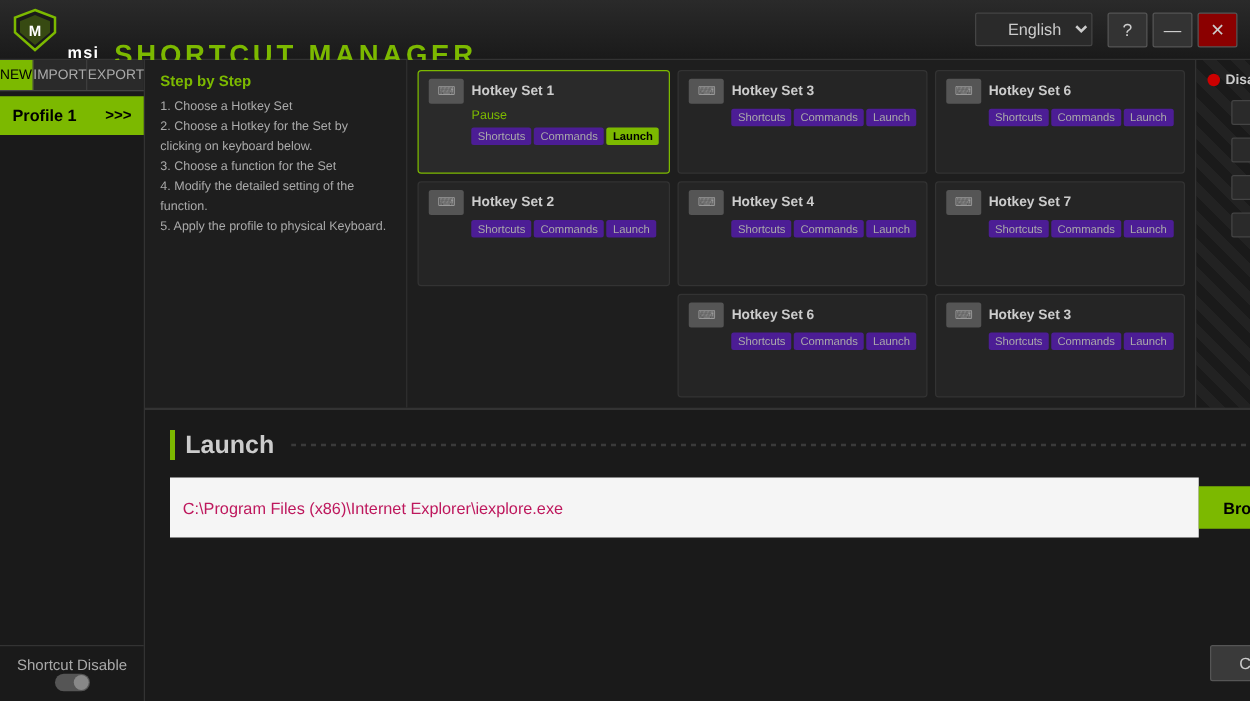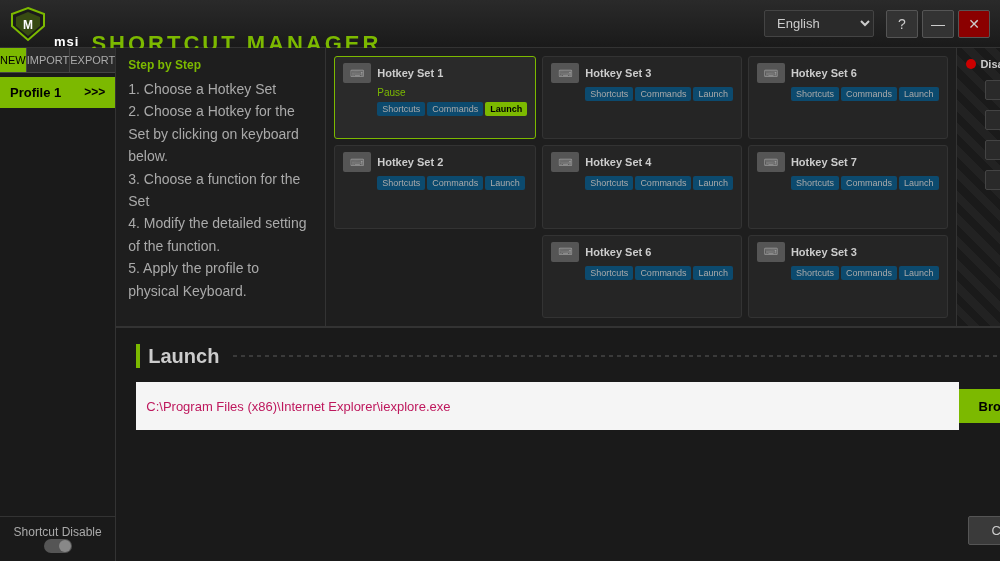--- a/index.html
+++ b/index.html
@@ -52,21 +52,22 @@
       margin-right: 8px;
     }
     #lang-select {
       background: #2a2a2a;
       color: #ccc;
       border: 1px solid #444;
       padding: 4px 8px;
       font-size: 13px;
       border-radius: 2px;
       cursor: pointer;
-      width: 110px;
+      width: 94px;
+      text-align: right;
     }
     .title-btn {
       width: 32px;
       height: 28px;
       background: #333;
       border: 1px solid #555;
       color: #ccc;
       font-size: 14px;
       cursor: pointer;
       display: flex;
@@ -177,21 +178,21 @@
       border-right: 1px solid #333;
       background: #1e1e1e;
     }
     #step-title {
       color: #7cb900;
       font-size: 12px;
       font-weight: bold;
       margin-bottom: 6px;
     }
     #step-list {
-      font-size: 14px;
+      font-size: 10px;
       color: #aaa;
       line-height: 1.6;
     }
 
     #hotkeys-grid {
       flex: 1;
       display: grid;
       grid-template-columns: 1fr 1fr 1fr;
       grid-template-rows: 1fr 1fr 1fr;
       padding: 8px;
@@ -239,21 +240,21 @@
       margin-left: 34px;
     }
     .hotkey-btns {
       display: flex;
       gap: 2px;
       margin-left: 34px;
     }
     .hk-btn {
       font-size: 9px;
       padding: 2px 5px;
-      background: #0c4a6e;
+      background: #4c1d95;
       color: #aaa;
       border: none;
       border-radius: 2px;
       cursor: pointer;
     }
     .hk-btn.active-launch {
       background: #7cb900;
       color: #000;
       font-weight: bold;
     }

